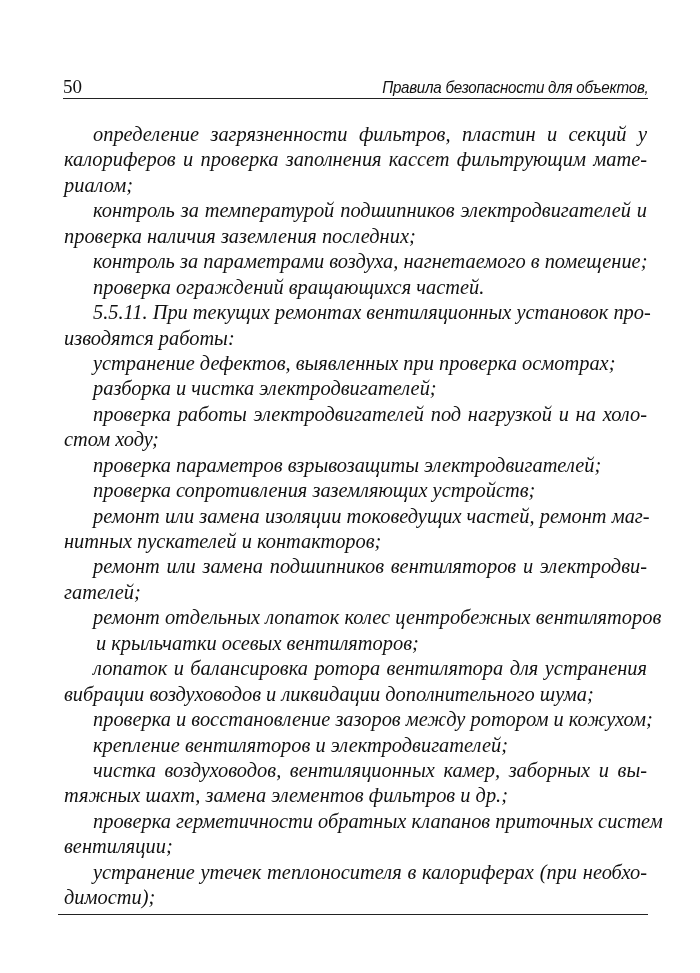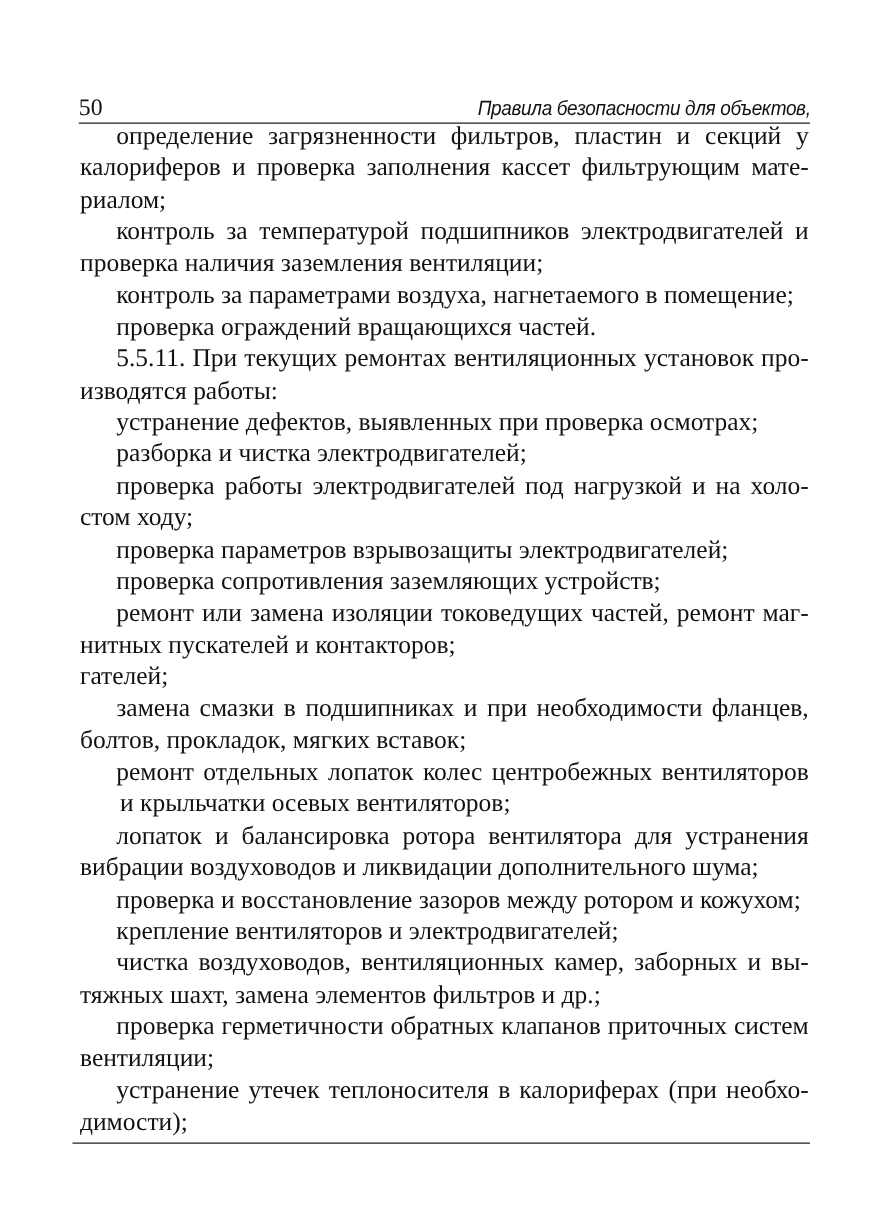--- a/index.html
+++ b/index.html
@@ -10,23 +10,24 @@
     border-bottom: 1.5px solid #222;
     font-family: "Liberation Serif", serif;
   }
   .page-num { position: absolute; left: 0; bottom: 1px; font-size: 19px; line-height: 20px; }
   .running-title {
     position: absolute; right: 0; bottom: 2px; font-size: 16.5px; line-height: 18px;
     font-style: italic; font-family: "Liberation Sans", sans-serif; font-stretch: condensed;
     letter-spacing: -0.3px; transform: scaleX(0.92); transform-origin: right bottom;
   }
   .body-text {
-    position: absolute; left: 64px; top: 97px; width: 583px;
+    position: absolute; left: 64px; top: 122px; width: 583px;
     font-family: "Liberation Serif", serif; font-size: 20.4px; line-height: 25.43px;
     text-align: justify;
+    font-style: italic;
   }
   .body-text p { margin: 0; text-indent: 29px; }
   .body-text p .ln { display: block; text-align: justify; text-align-last: justify; white-space: nowrap; }
   .body-text p .ln.last { text-align-last: left; }
   .footer-rule {
     position: absolute; left: 58px; top: 914px; width: 590px; height: 0;
     border-top: 1.5px solid #222;
   }
 </style>
 </head>
@@ -39,21 +40,21 @@
   </div>
 
   <div class="body-text" id="body-text">
       <p>
         <span class="ln">определение загрязненности фильтров, пластин и секций у</span>
         <span class="ln" style="text-indent: 0px;">калориферов и проверка заполнения кассет фильтрующим мате-</span>
         <span class="ln last" style="text-indent: 0px;">риалом;</span>
       </p>
       <p>
         <span class="ln">контроль за температурой подшипников электродвигателей и</span>
-        <span class="ln last" style="text-indent: 0px;">проверка наличия заземления вентиляции;</span>
+        <span class="ln last" style="text-indent: 0px;">проверка наличия заземления последних;</span>
       </p>
       <p>
         <span class="ln last">контроль за параметрами воздуха, нагнетаемого в помещение;</span>
       </p>
       <p>
         <span class="ln last">проверка ограждений вращающихся частей.</span>
       </p>
       <p>
         <span class="ln">5.5.11. При текущих ремонтах вентиляционных установок про-</span>
         <span class="ln last" style="text-indent: 0px;">изводятся работы:</span>
@@ -72,25 +73,22 @@
         <span class="ln last">проверка параметров взрывозащиты электродвигателей;</span>
       </p>
       <p>
         <span class="ln last">проверка сопротивления заземляющих устройств;</span>
       </p>
       <p>
         <span class="ln">ремонт или замена изоляции токоведущих частей, ремонт маг-</span>
         <span class="ln last" style="text-indent: 0px;">нитных пускателей и контакторов;</span>
       </p>
       <p>
+        <span class="ln">ремонт или замена подшипников вентиляторов и электродви-</span>
         <span class="ln last" style="text-indent: 0px;">гателей;</span>
-      </p>
-      <p>
-        <span class="ln">замена смазки в подшипниках и при необходимости фланцев,</span>
-        <span class="ln last" style="text-indent: 0px;">болтов, прокладок, мягких вставок;</span>
       </p>
       <p>
         <span class="ln">ремонт отдельных лопаток колес центробежных вентиляторов</span>
         <span class="ln last" style="text-indent: 0px; margin-left: 32px;">и крыльчатки осевых вентиляторов;</span>
       </p>
       <p>
         <span class="ln">лопаток и балансировка ротора вентилятора для устранения</span>
         <span class="ln last" style="text-indent: 0px;">вибрации воздуховодов и ликвидации дополнительного шума;</span>
       </p>
       <p>

